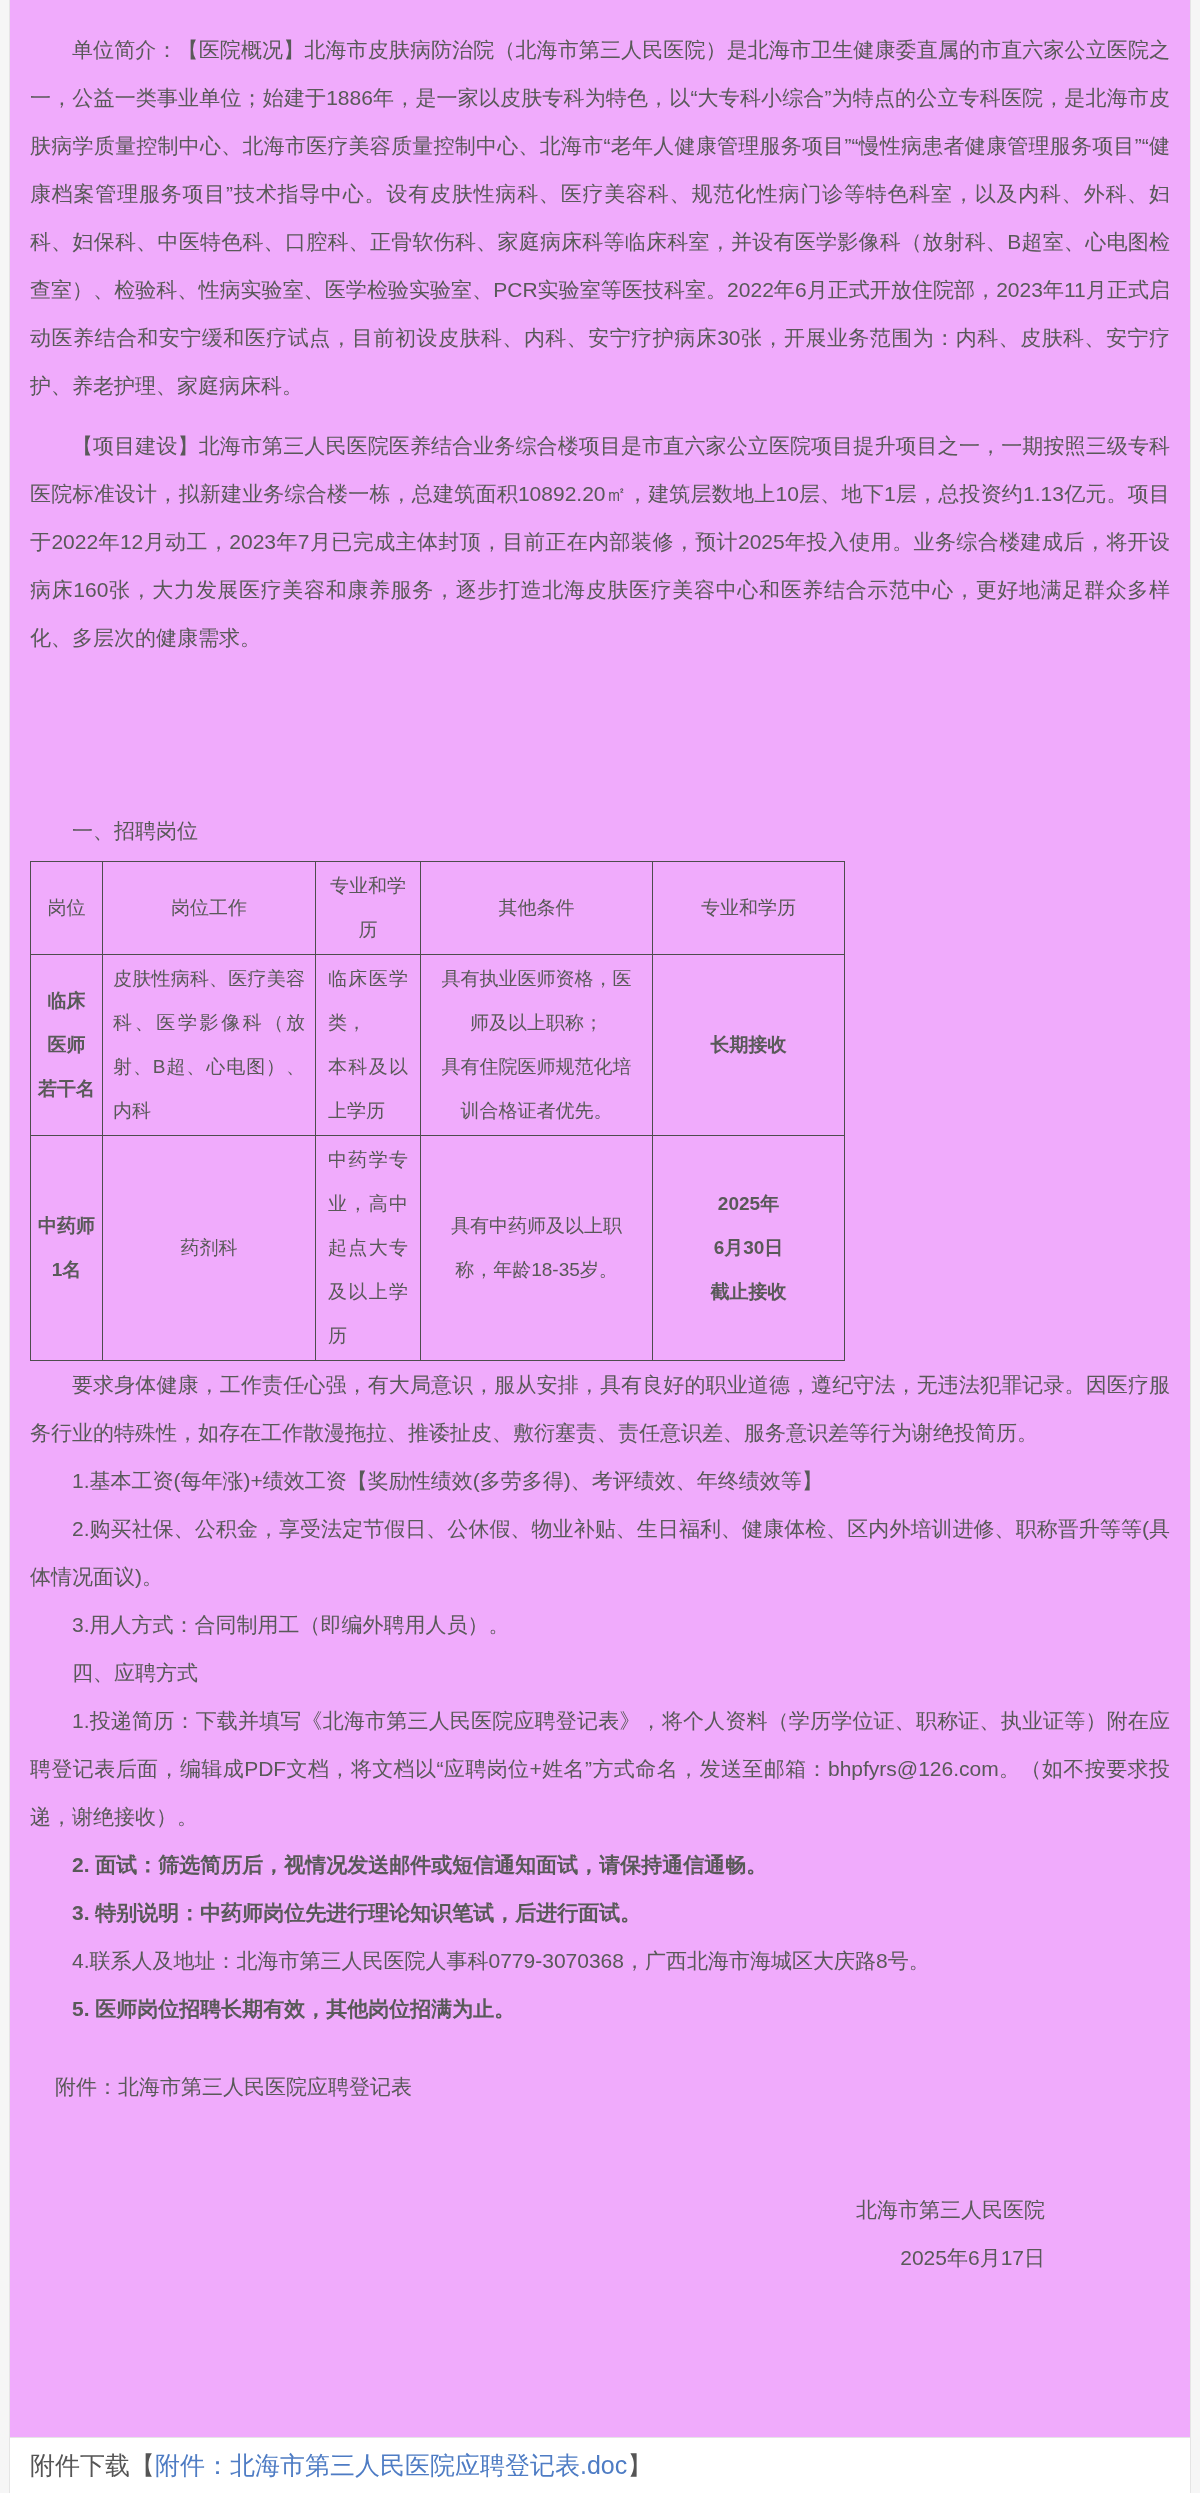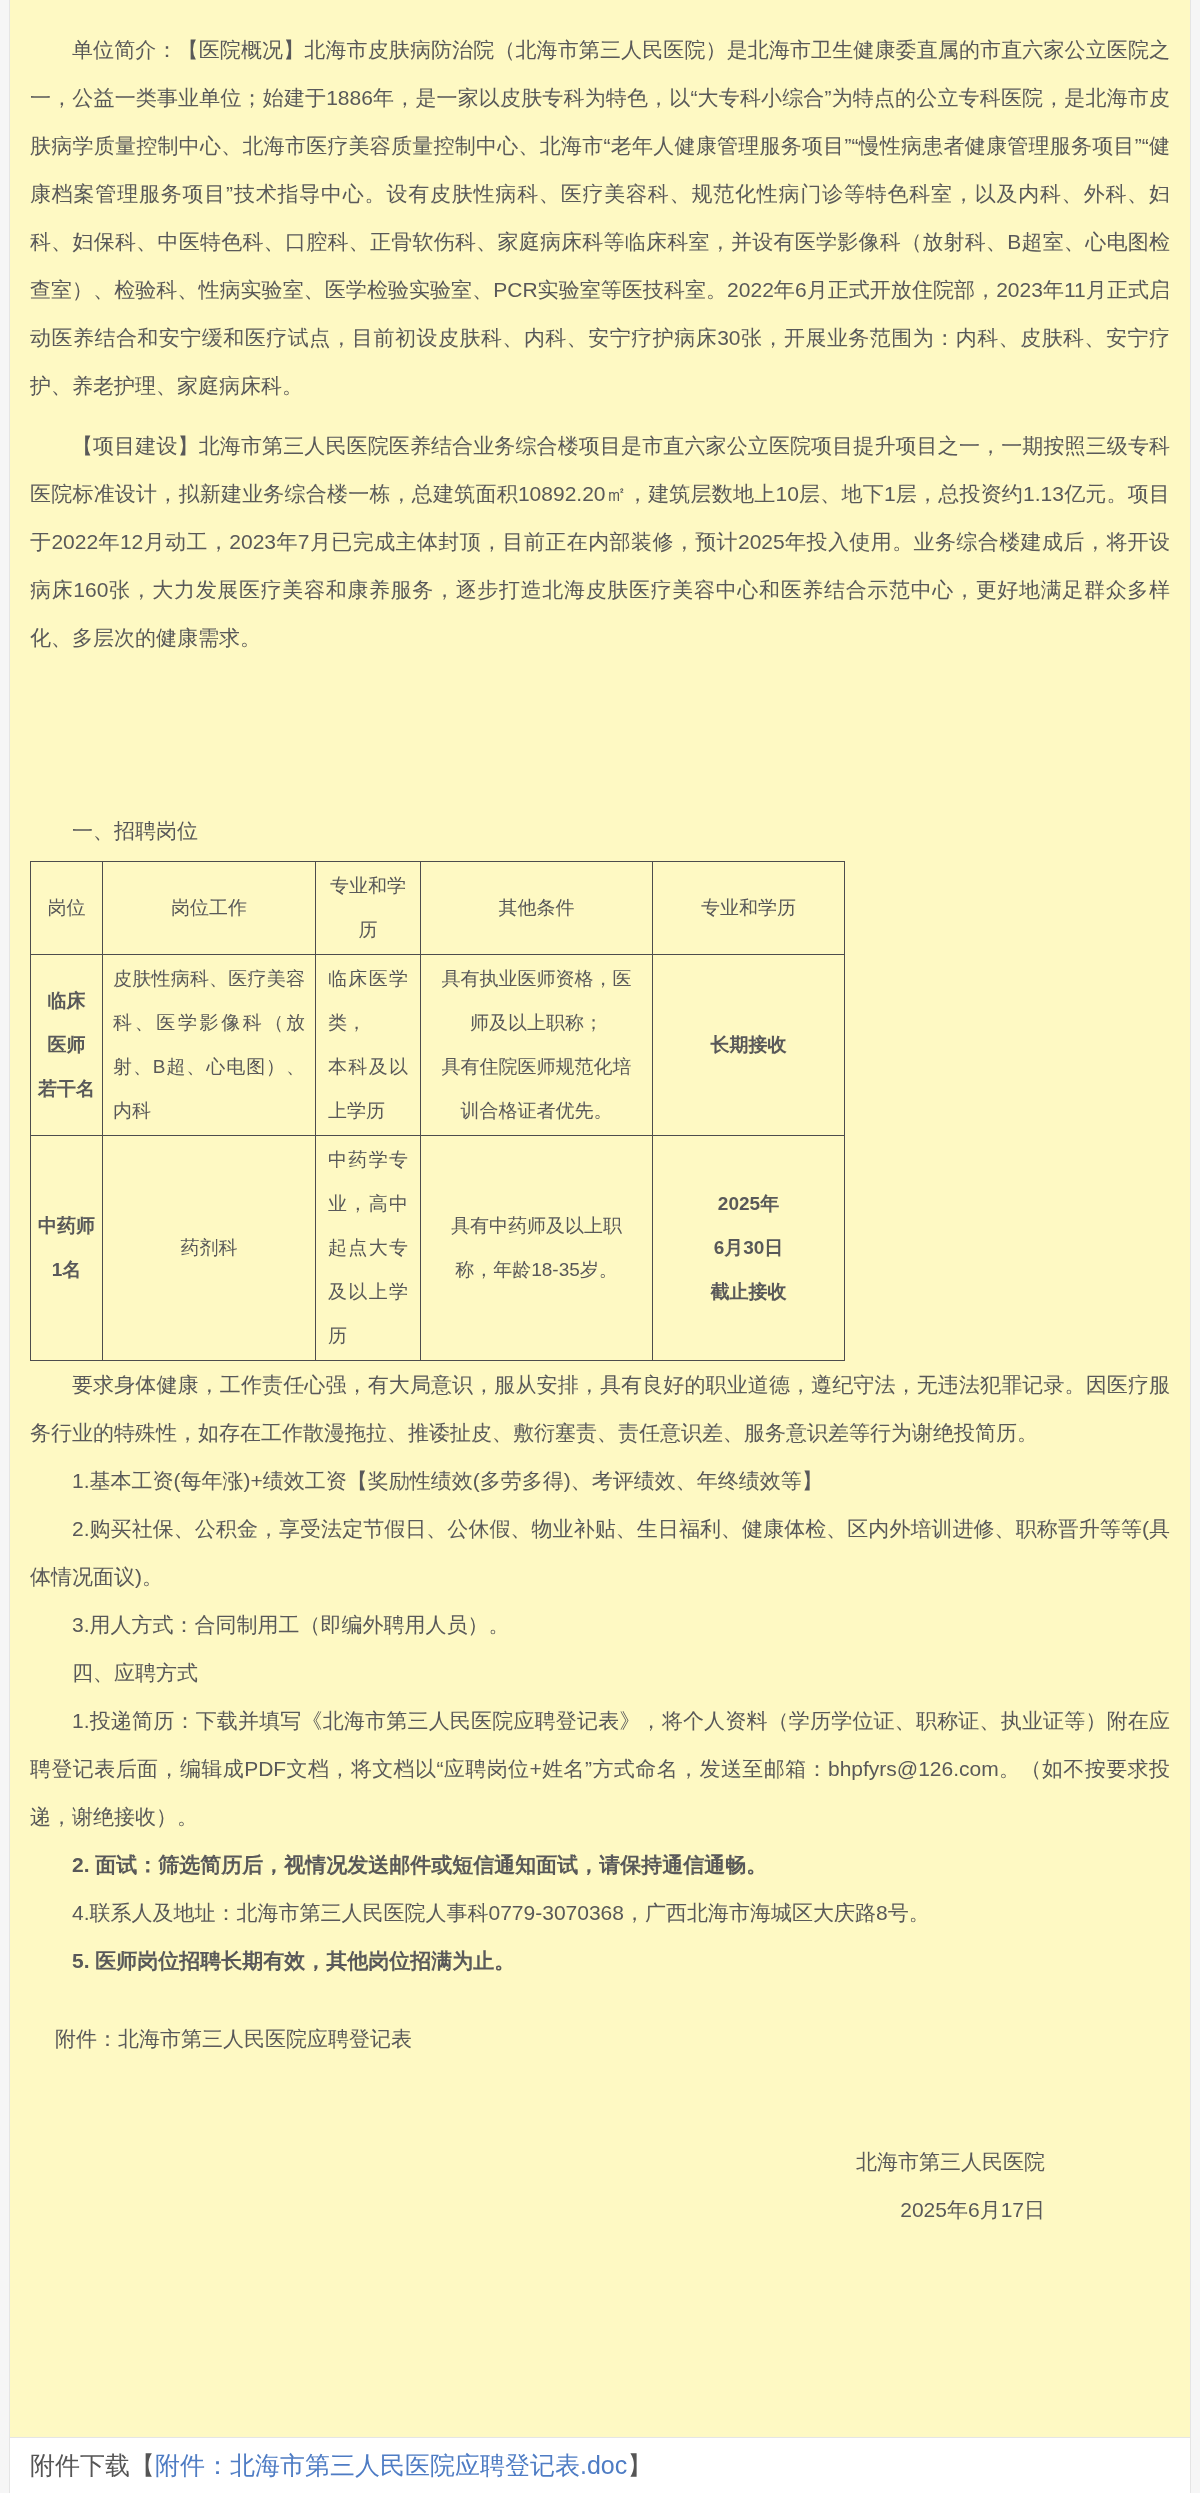--- a/index.html
+++ b/index.html
@@ -5,21 +5,21 @@
   html,body{margin:0;padding:0;}
   body{
     width:1200px;height:2493px;
     background:#f6f6f6;
     font-family:"Liberation Sans","DejaVu Sans",sans-serif;
   }
   .card{
     box-sizing:border-box;
     margin:0 9px;
     height:2493px;
-    background:#fef9c3;
+    background:#f0abfc;
     border-left:1px solid #e5e5e5;
     border-right:1px solid #e5e5e5;
     display:flex;flex-direction:column;
   }
   .content{
     flex:1;
     padding:26px 20px 0 20px;
     font-size:21px;
     line-height:48px;
     color:#595959;
@@ -129,20 +129,21 @@
 
     <p class="indent">要求身体健康，工作责任心强，有大局意识，服从安排，具有良好的职业道德，遵纪守法，无违法犯罪记录。因医疗服务行业的特殊性，如存在工作散漫拖拉、推诿扯皮、敷衍塞责、责任意识差、服务意识差等行为谢绝投简历。</p>
 
     <p class="indent">1.基本工资(每年涨)+绩效工资【奖励性绩效(多劳多得)、考评绩效、年终绩效等】</p>
     <p class="indent">2.购买社保、公积金，享受法定节假日、公休假、物业补贴、生日福利、健康体检、区内外培训进修、职称晋升等等(具体情况面议)。</p>
     <p class="indent">3.用人方式：合同制用工（即编外聘用人员）。</p>
 
     <p class="section-title">四、应聘方式</p>
     <p class="indent">1.投递简历：下载并填写《北海市第三人民医院应聘登记表》，将个人资料（学历学位证、职称证、执业证等）附在应聘登记表后面，编辑成PDF文档，将文档以“应聘岗位+姓名”方式命名，发送至邮箱：bhpfyrs@126.com。（如不按要求投递，谢绝接收）。</p>
     <p class="indent bold">2. 面试：筛选简历后，视情况发送邮件或短信通知面试，请保持通信通畅。</p>
+    <p class="indent bold">3. 特别说明：中药师岗位先进行理论知识笔试，后进行面试。</p>
     <p class="indent">4.联系人及地址：北海市第三人民医院人事科0779-3070368，广西北海市海城区大庆路8号。</p>
     <p class="indent bold">5. 医师岗位招聘长期有效，其他岗位招满为止。</p>
 
     <p class="attach-note">附件：北海市第三人民医院应聘登记表</p>
 
     <div class="signature">
       <p>北海市第三人民医院</p>
       <p>2025年6月17日</p>
     </div>
 

